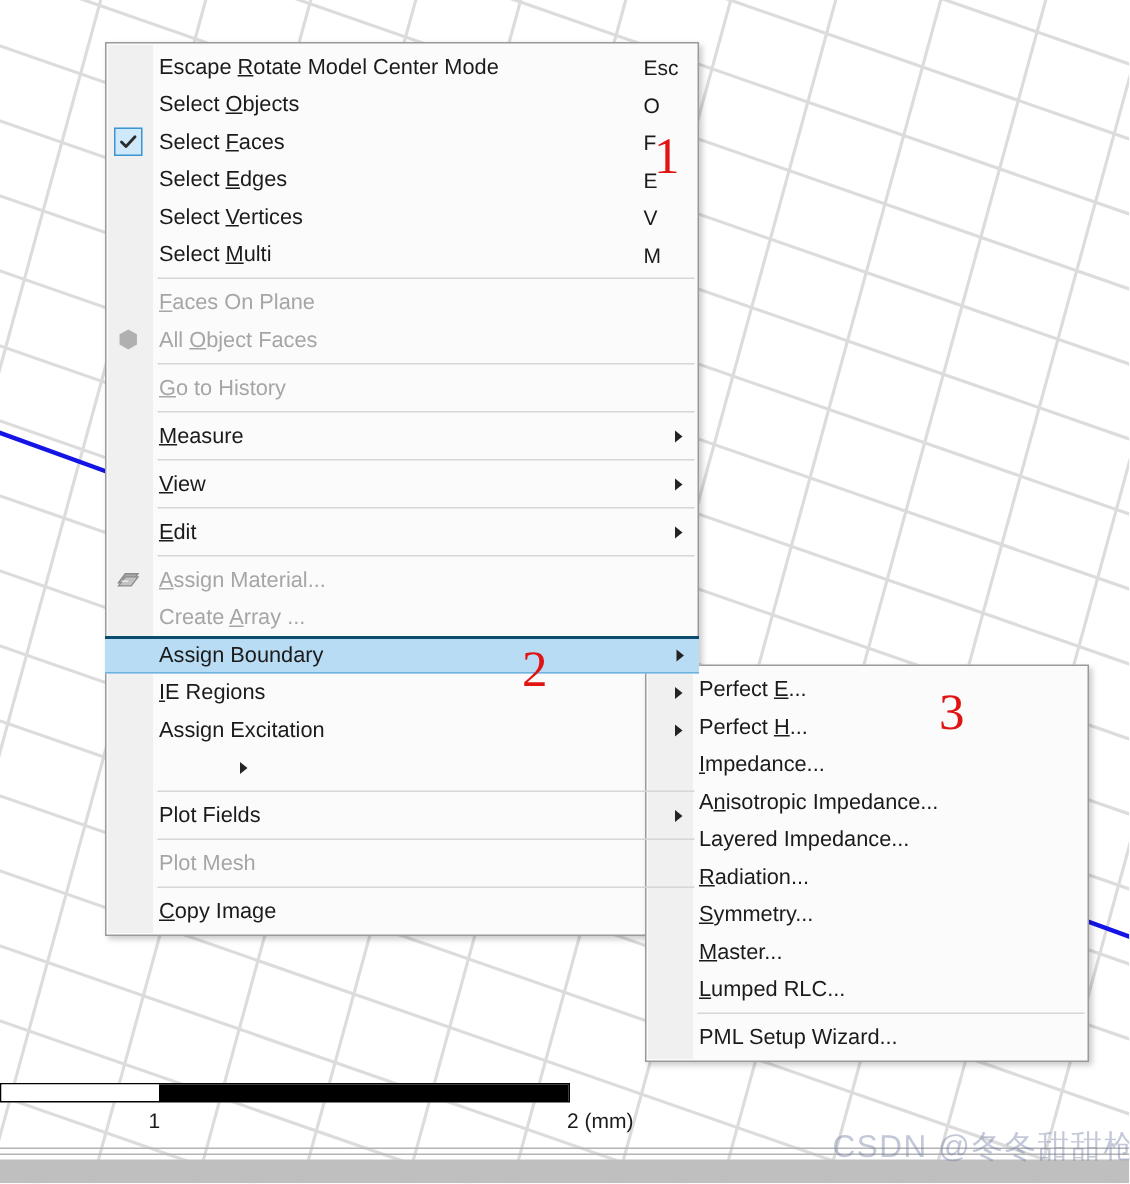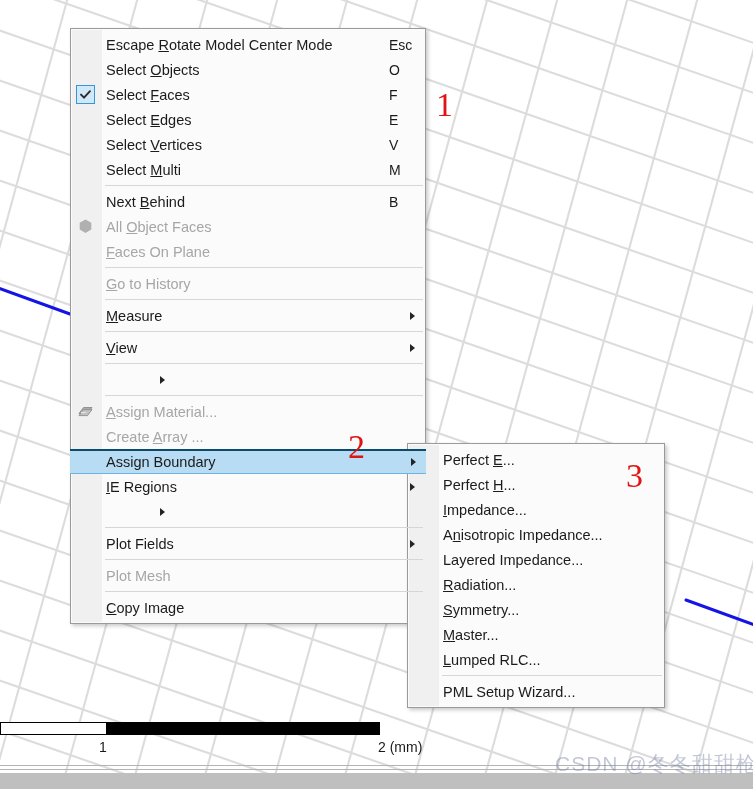--- a/index.html
+++ b/index.html
@@ -151,26 +151,26 @@
     position: absolute;
     left: 6px; top: 4px;
     width: 17px; height: 17px;
     z-index: 3;
   }
 
   
   #main-menu {
     left: 70px;
     top: 28px;
-    width: 356px;
+    width: 396px;
   }
   #sub-menu {
-    left: 407px;
+    left: 430px;
     top: 443px;
-    width: 258px;
+    width: 296px;
   }
 
   
   .annot {
     position: absolute;
     color: #e11414;
     font-family: "Liberation Serif", serif;
     font-size: 34px;
     font-weight: 400;
     z-index: 40;
@@ -300,54 +300,51 @@
         </div>
         <div class="mitem">
           <span class="label">Select <u>V</u>ertices</span>
           <span class="accel">V</span>
         </div>
         <div class="mitem">
           <span class="label">Select <u>M</u>ulti</span>
           <span class="accel">M</span>
         </div>
         <div class="msep"></div>
-        <div class="mitem">
-          <span class="label">Next <u>B</u>ehind</span>
-          <span class="accel">B</span>
+        <div class="mitem disabled">
+          <span class="label"><u>F</u>aces On Plane</span>
+          <span class="accel"></span>
         </div>
         <div class="mitem disabled">
           <div class="gicon"><svg width="17" height="17" viewBox="0 0 17 17">
               <polygon points="8.5,1.6 14.3,4.8 14.3,11.6 8.5,15 2.7,11.6 2.7,4.8" fill="#b0b0b0"></polygon>
             </svg></div>
           <span class="label">All <u>O</u>bject Faces</span>
           <span class="accel"></span>
         </div>
-        <div class="mitem disabled">
-          <span class="label"><u>F</u>aces On Plane</span>
-          <span class="accel"></span>
-        </div>
         <div class="msep"></div>
         <div class="mitem disabled">
           <span class="label"><u>G</u>o to History</span>
           <span class="accel"></span>
         </div>
         <div class="msep"></div>
         <div class="mitem">
           <span class="label"><u>M</u>easure</span>
           <span class="accel"></span>
           <span class="arrow"></span>
         </div>
         <div class="msep"></div>
         <div class="mitem">
           <span class="label"><u>V</u>iew</span>
           <span class="accel"></span>
           <span class="arrow"></span>
         </div>
         <div class="msep"></div>
         <div class="mitem">
+          <span class="label"><u>E</u>dit</span>
           <span class="accel"></span>
           <span class="arrow"></span>
         </div>
         <div class="msep"></div>
         <div class="mitem disabled">
           <div class="gicon"><svg width="17" height="17" viewBox="0 0 17 17">
               <path d="M2 10.5 L6.5 4.5 L15 4.5 L10.5 10.5 Z" fill="#aaaaaa" stroke="#8c8c8c" stroke-width="0.9"></path>
               <path d="M2 12.6 L6.5 6.6 L15 6.6 L10.5 12.6 Z" fill="#c2c2c2" stroke="#8c8c8c" stroke-width="0.9"></path>
               <path d="M4 9.4 L8.6 9.4" stroke="#f2f2f2" stroke-width="0.9"></path>
             </svg></div>
@@ -362,20 +359,25 @@
           <span class="label">Assign Boundary</span>
           <span class="accel"></span>
           <span class="arrow"></span>
         </div>
         <div class="mitem">
           <span class="label"><u>I</u>E Regions</span>
           <span class="accel"></span>
           <span class="arrow"></span>
         </div>
         <div class="mitem">
+          <span class="label">Assign Excitation</span>
+          <span class="accel"></span>
+          <span class="arrow"></span>
+        </div>
+        <div class="mitem">
           <span class="accel"></span>
           <span class="arrow"></span>
         </div>
         <div class="msep"></div>
         <div class="mitem">
           <span class="label">Plot Fields</span>
           <span class="accel"></span>
           <span class="arrow"></span>
         </div>
         <div class="msep"></div>

